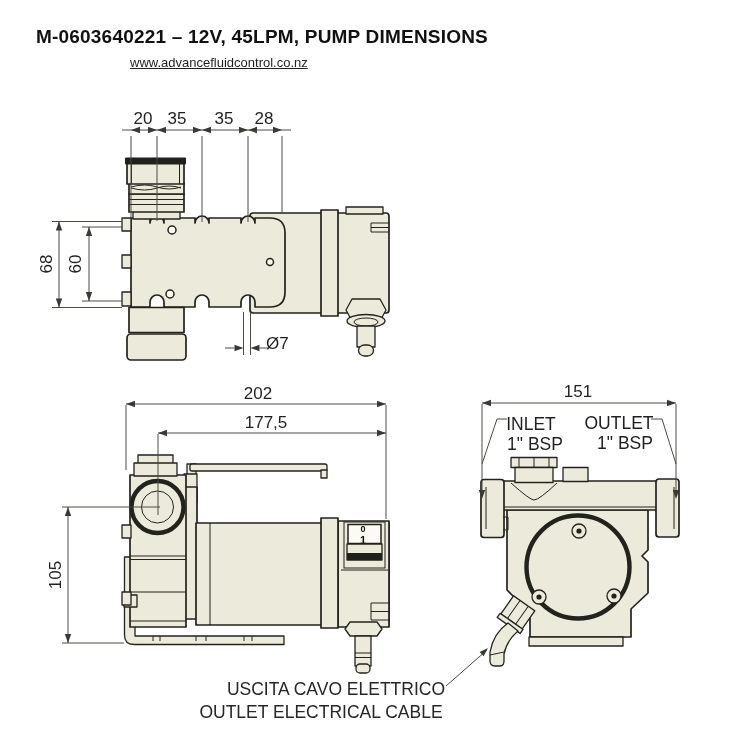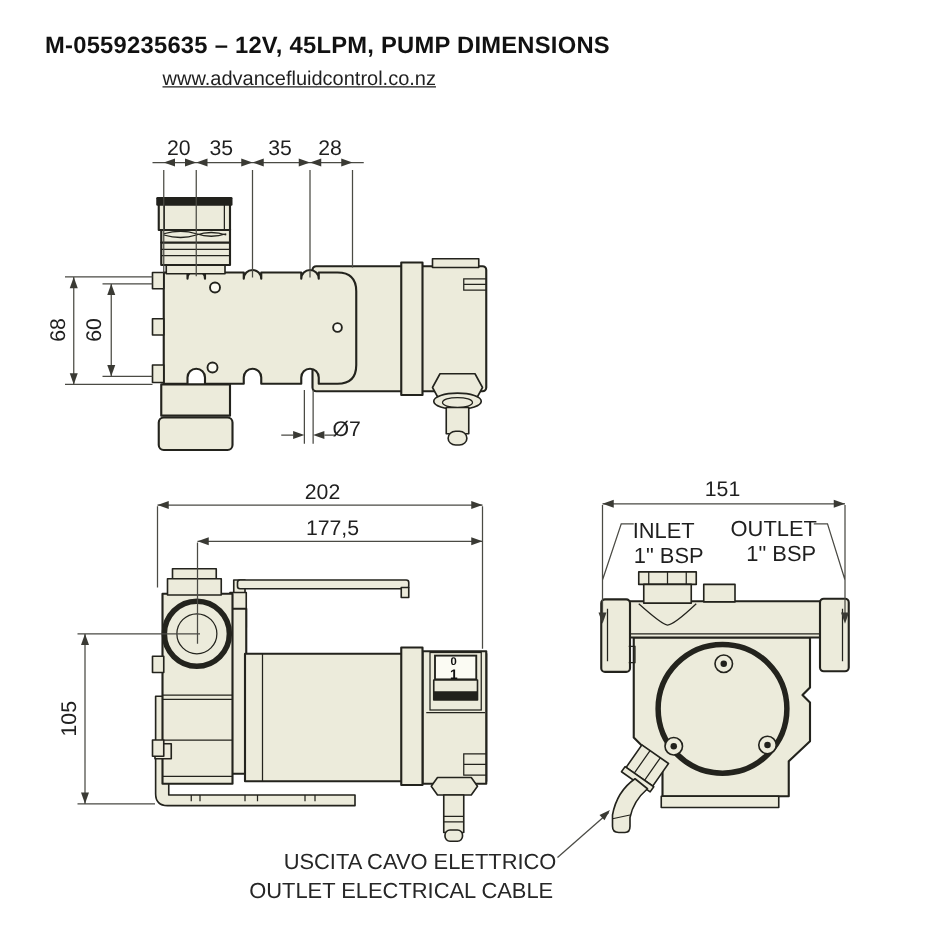--- a/index.html
+++ b/index.html
@@ -1,41 +1,41 @@
 <!DOCTYPE html>
 <html><head>
 <meta charset="utf-8">
 <style>
   html,body{margin:0;padding:0;background:#fff;}
   #canvas{position:relative;width:750px;height:750px;background:#ffffff;overflow:hidden;
           font-family:"Liberation Sans",sans-serif;}
   #title{position:absolute;left:36px;top:26px;font-size:19px;font-weight:bold;color:#111;
          letter-spacing:.2px;white-space:nowrap;}
-  #site{position:absolute;left:130px;top:55px;font-size:16px;color:#1f1f1f;
+  #site{position:absolute;left:130px;top:55px;font-size:13px;color:#1f1f1f;
         text-decoration:underline;}
   svg{position:absolute;left:0;top:0;}
   .bf{fill:#ECEBDB;stroke:#23231D;stroke-width:1.7;stroke-linejoin:round;}
   .bf2{fill:#ECEBDB;stroke:#23231D;stroke-width:1.3;stroke-linejoin:round;}
   .thin{fill:none;stroke:#23231D;stroke-width:1;}
   .thick{fill:#ECEBDB;stroke:#23231D;stroke-width:4.4;}
   .dark{fill:#21211C;stroke:none;}
   .hole{fill:#FBFBF3;stroke:#23231D;stroke-width:1.5;}
   .dim{fill:none;stroke:#4A4A44;stroke-width:1;}
   .arr{fill:#3A3A34;stroke:none;}
   .dimtxt{font-family:"Liberation Sans",sans-serif;font-size:17px;fill:#1F1F1F;}
   .lbltxt{font-family:"Liberation Sans",sans-serif;font-size:17.5px;fill:#1F1F1F;}
   .nottxt{font-family:"Liberation Sans",sans-serif;font-size:17.5px;fill:#262626;}
   .tiny0{font-family:"Liberation Sans",sans-serif;font-size:9px;font-weight:bold;fill:#111;}
   .tiny1{font-family:"Liberation Sans",sans-serif;font-size:11px;font-weight:bold;fill:#111;}
 </style>
 </head>
 <body>
 
 <div id="canvas">
-  <div id="title">M-0559235635 – 12V, 45LPM, PUMP DIMENSIONS</div>
+  <div id="title">M-0603640221 – 12V, 45LPM, PUMP DIMENSIONS</div>
   <a id="site" href="#">www.advancefluidcontrol.co.nz</a>
 
   <svg width="750" height="750" viewBox="0 0 750 750">
 
     <g>
 
       <rect class="bf" x="250" y="213" width="139" height="100" rx="3"></rect>
       <rect class="bf2" x="346" y="207" width="37" height="7"></rect>
       <rect class="bf" x="321" y="210" width="17" height="106"></rect>
       <path class="thin" d="M389,223 L371,223 L371,232 L389,232 M371,227.5 L389,227.5"></path>

